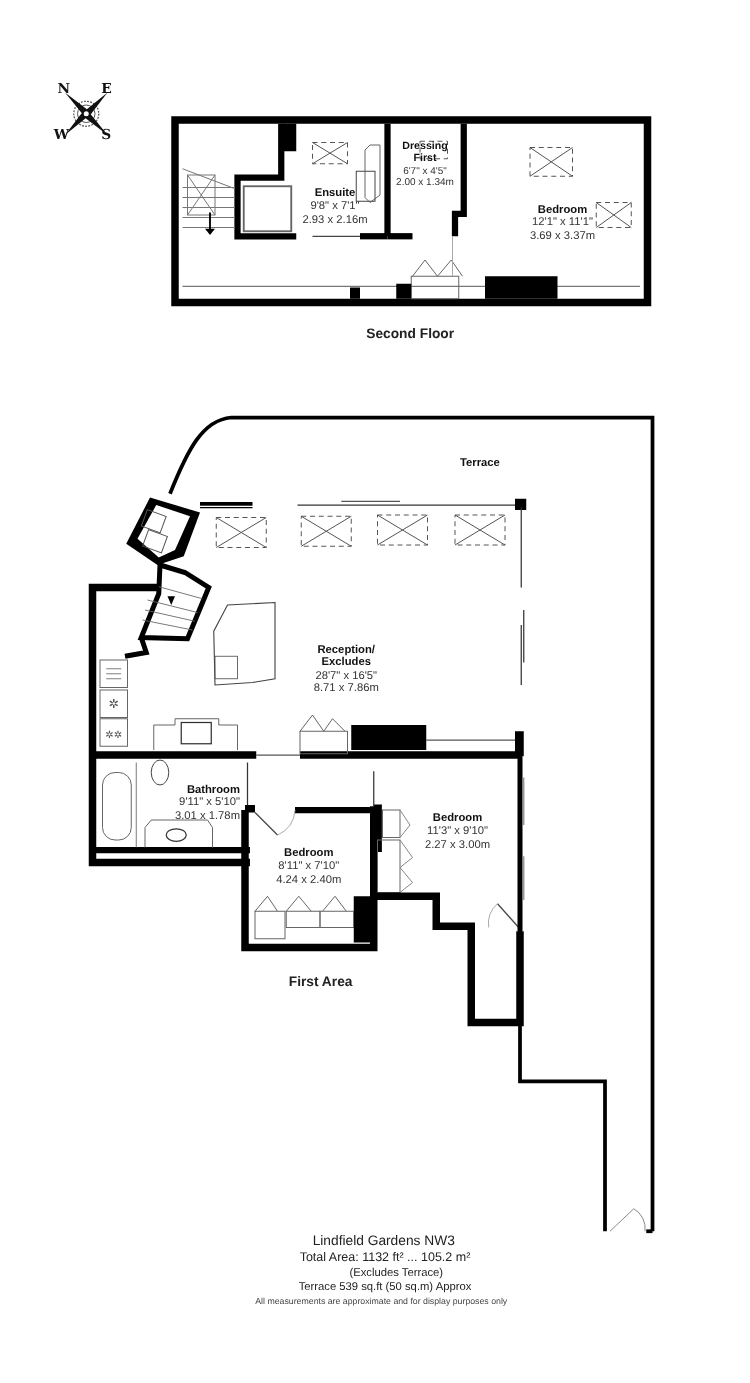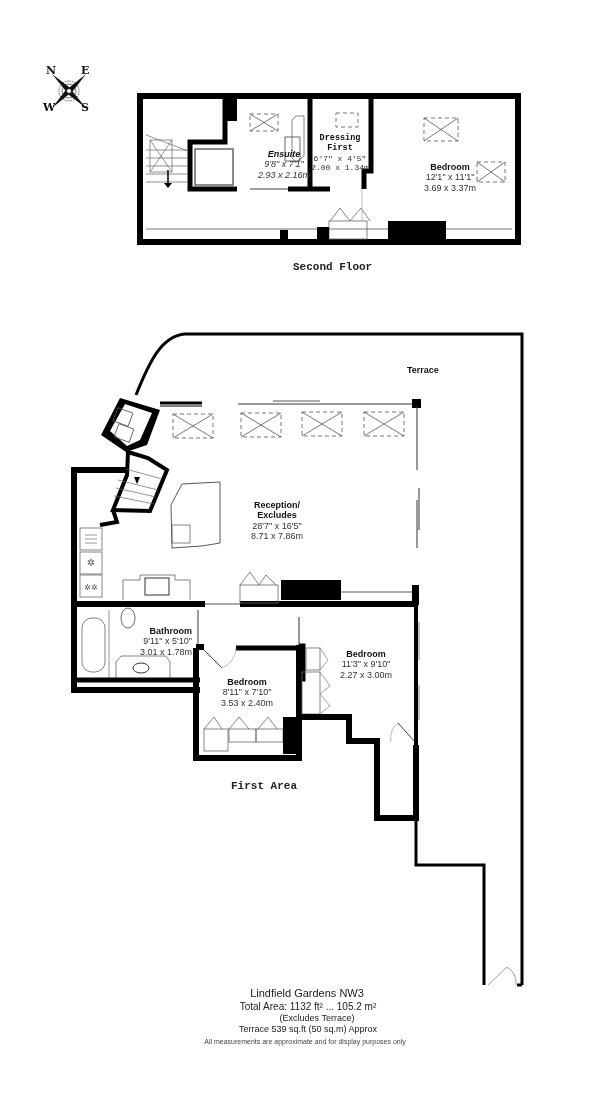--- a/index.html
+++ b/index.html
@@ -1,21 +1,21 @@
 <!DOCTYPE html>
 <html><head>
 <meta charset="utf-8">
 <style>
   html, body { margin:0; padding:0; background:#ffffff; }
   body { width:600px; height:1106px; position:relative; overflow:hidden; font-family:"Liberation Sans", sans-serif; color:#222; }
   svg.plan { position:absolute; left:0; top:0; }
   .lbl { position:absolute; text-align:center; white-space:nowrap; line-height:1.15; }
   .room-name { font-weight:bold; font-size:9px; color:#111; }
   .room-dim { font-size:9px; color:#333; }
-  .floor-title { position:absolute; font-weight:bold; font-size:11px; color:#222; white-space:nowrap;font-family:Liberation Mono, monospace; }
+  .floor-title { position:absolute; font-weight:bold; font-size:11px; color:#222; white-space:nowrap; }
   .compass-letter { position:absolute; font-family:"DejaVu Serif", serif; font-weight:bold; font-size:11px; color:#111; }
   .footer { position:absolute; left:0; width:600px; text-align:center; white-space:nowrap; color:#222; }
 </style>
 </head>
 <body>
 
 <svg class="plan" width="600" height="1106" viewBox="0 0 600 1106">
 
   <g>
     <circle cx="69" cy="91" r="10" fill="none" stroke="#555" stroke-width="1" stroke-dasharray="1.5 1"></circle>
@@ -187,54 +187,54 @@
     <line x1="419" y1="622" x2="419" y2="660" stroke="#888" stroke-width="1"></line>
     <line x1="419" y1="685" x2="419" y2="720" stroke="#888" stroke-width="1"></line>
   </g>
 </svg>
 
 <span class="compass-letter" style="left:46px;top:64px;">N</span>
 <span class="compass-letter" style="left:81px;top:64px;">E</span>
 <span class="compass-letter" style="left:43px;top:101px;">W</span>
 <span class="compass-letter" style="left:81px;top:101px;">S</span>
 
-<div class="lbl" style="left:244px;top:149px;width:80px;font-style:italic;">
+<div class="lbl" style="left:228px;top:149px;width:80px;">
   <div class="room-name">Ensuite</div>
   <div class="room-dim">9'8" x 7'1"</div>
   <div class="room-dim">2.93 x 2.16m</div>
 </div>
-<div class="lbl" style="left:310px;top:134px;width:60px;font-family:Liberation Mono, monospace;">
+<div class="lbl" style="left:310px;top:112px;width:60px;">
   <div class="room-name" style="font-size:8.5px;">Dressing</div>
   <div class="room-name" style="font-size:8.5px;">First</div>
   <div class="room-dim" style="font-size:8px;">6'7" x 4'5"</div>
   <div class="room-dim" style="font-size:8px;">2.00 x 1.34m</div>
 </div>
 <div class="lbl" style="left:405px;top:162px;width:90px;">
   <div class="room-name">Bedroom</div>
   <div class="room-dim">12'1" x 11'1"</div>
   <div class="room-dim">3.69 x 3.37m</div>
 </div>
 <div class="floor-title" style="left:293px;top:261px;">Second Floor</div>
 
-<div class="lbl room-name" style="left:368px;top:365px;margin-left:39px;">Terrace</div>
-<div class="lbl" style="left:227px;top:500px;width:100px;">
+<div class="lbl room-name" style="left:368px;top:365px;">Terrace</div>
+<div class="lbl" style="left:227px;top:514px;width:100px;">
   <div class="room-name">Reception/</div>
   <div class="room-name">Excludes</div>
   <div class="room-dim">28'7" x 16'5"</div>
   <div class="room-dim">8.71 x 7.86m</div>
 </div>
 <div class="lbl" style="left:112px;top:626px;width:80px;text-align:right;">
   <div class="room-name">Bathroom</div>
   <div class="room-dim">9'11" x 5'10"</div>
   <div class="room-dim">3.01 x 1.78m</div>
 </div>
 <div class="lbl" style="left:207px;top:677px;width:80px;">
   <div class="room-name">Bedroom</div>
   <div class="room-dim">8'11" x 7'10"</div>
-  <div class="room-dim">3.53 x 2.40m</div>
+  <div class="room-dim">4.24 x 2.40m</div>
 </div>
 <div class="lbl" style="left:326px;top:649px;width:80px;">
   <div class="room-name">Bedroom</div>
   <div class="room-dim">11'3" x 9'10"</div>
   <div class="room-dim">2.27 x 3.00m</div>
 </div>
 <div class="floor-title" style="left:231px;top:780px;">First Area</div>
 
 <div class="footer" style="top:987px;font-size:11px;left:7px;">Lindfield Gardens NW3</div>
 <div class="footer" style="top:1001px;font-size:10px;left:8px;">Total Area: 1132 ft² ... 105.2 m²</div>

